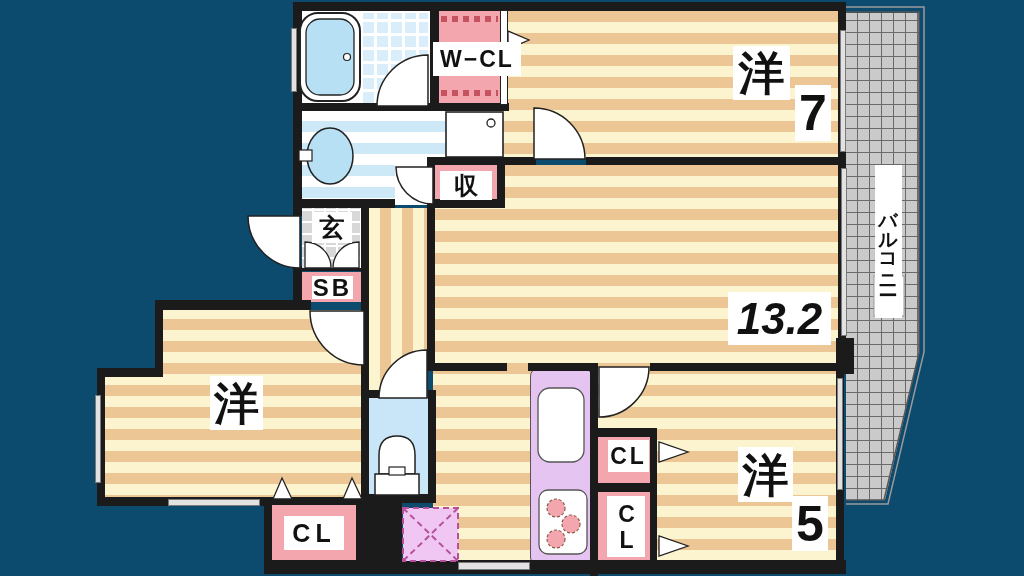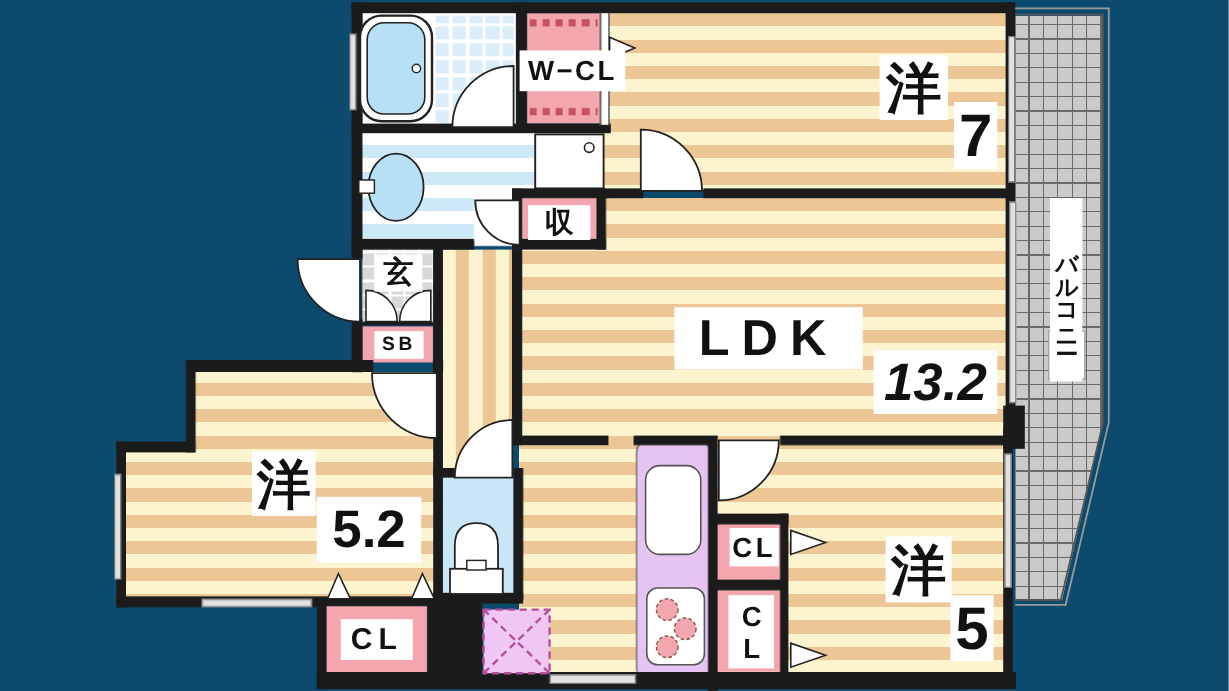--- a/index.html
+++ b/index.html
@@ -176,37 +176,31 @@
     </div>
 
   <div class="label" style="left:440px;top:171px;width:52px;height:29px;font-size:24px;">
     <span>収</span>
     </div>
 
   <div class="label" style="left:312px;top:212px;width:40px;height:31px;font-size:25px;">
     <span>玄</span>
     </div>
 
-  <div class="label" style="left:312px;top:276px;width:41px;height:23px;font-size:16px;letter-spacing:3px;">
+  <div class="label" style="left:312px;top:276px;width:41px;height:23px;font-size:24px;letter-spacing:3px;">
     <span>SB</span>
     </div>
 
-  <div class="label" style="left:562px;top:256px;width:157px;height:52px;font-size:42px;letter-spacing:10px;">
-    <span>LDK</span>
-    </div>
   <div class="label" style="left:728px;top:292px;width:103px;height:53px;font-size:44px;font-style:italic;">
     <span>13.2</span>
     </div>
 
   <div class="label" style="left:210px;top:376px;width:53px;height:54px;font-size:45px;">
     <span>洋</span>
     </div>
-  <div class="label" style="left:264px;top:414px;width:87px;height:55px;font-size:44px;">
-    <span>5.2</span>
-    </div>
 
   <div class="label" style="left:284px;top:516px;width:60px;height:34px;font-size:25px;letter-spacing:5px;">
     <span>CL</span>
     </div>
 
   <div class="label" style="left:608px;top:440px;width:41px;height:32px;font-size:23px;letter-spacing:3px;">
     <span>CL</span>
     </div>
   <div class="label vert" style="left:607px;top:496px;width:38px;height:61px;font-size:23px;">
     <span>CL</span>

